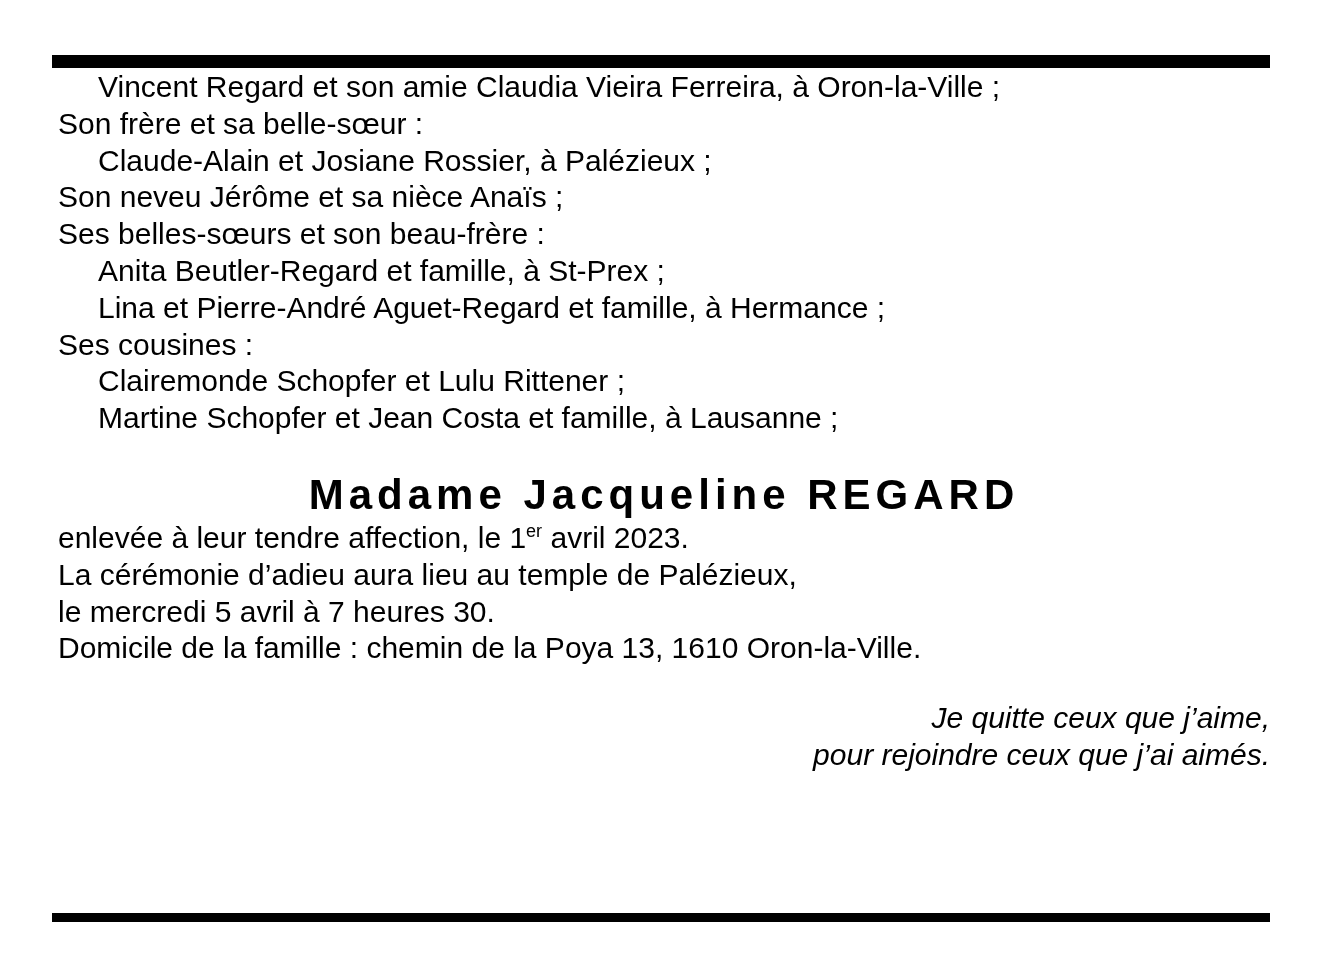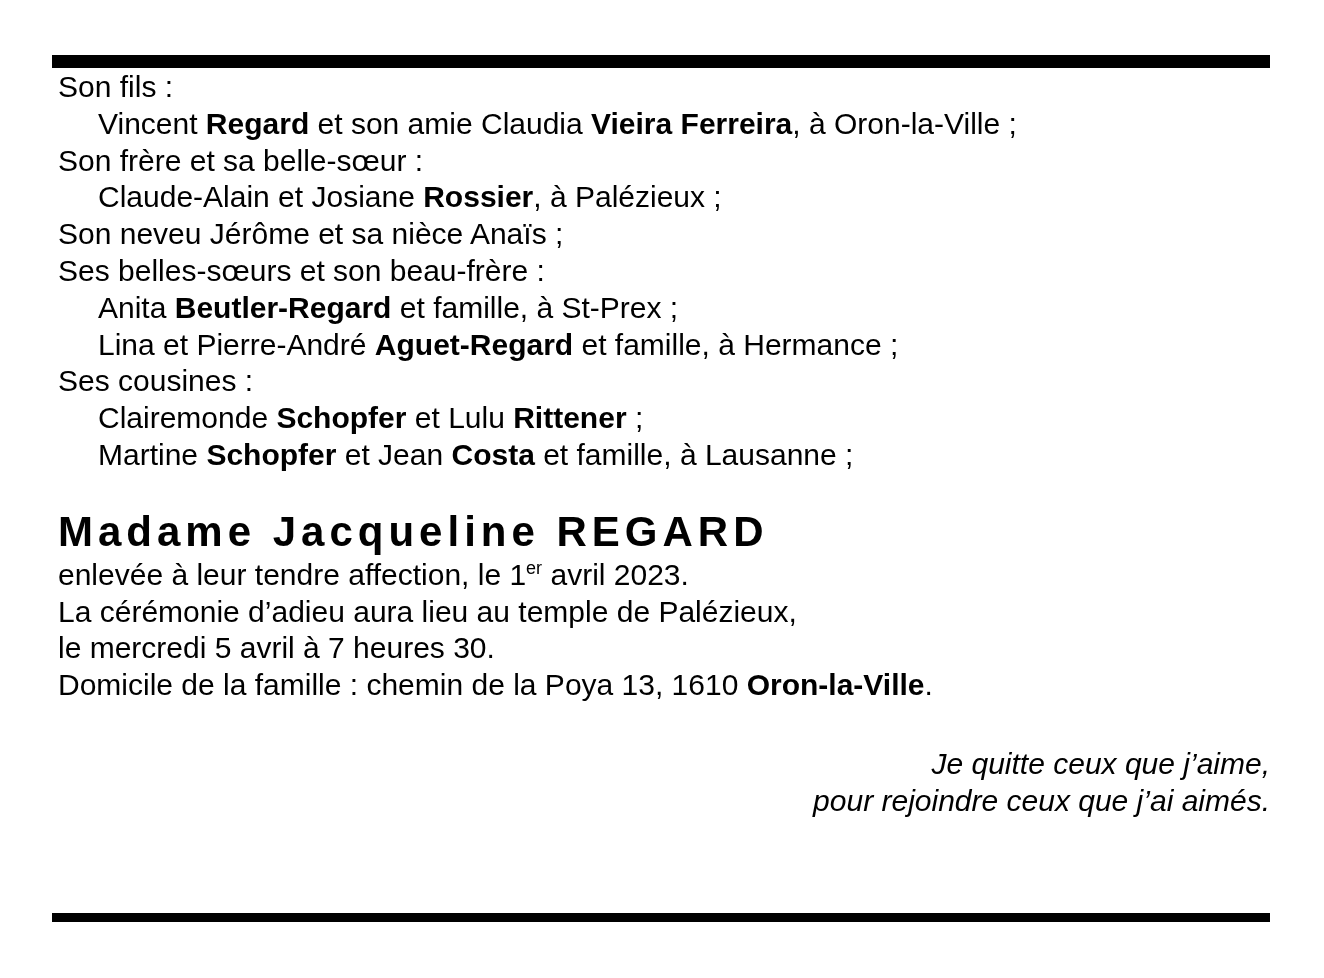--- a/index.html
+++ b/index.html
@@ -25,50 +25,49 @@
     left: 58px;
     top: 69px;
     width: 1212px;
   }
   .line {
     font-size: 30px;
     line-height: 36.8px;
     white-space: pre-wrap;
   }
   .line.indent { padding-left: 40px; }
-  .bold { font-weight: bold; }
+  .bold { font-weight: normal; }
   sup {
     font-size: 0.6em;
     vertical-align: super;
     line-height: 0;
   }
   .title {
     font-size: 42px;
     line-height: 50px;
     font-weight: bold;
     letter-spacing: 5px;
-    text-align: left;
+    text-align: center;
     margin-top: 33px;
   }
   .details { }
   .epitaph {
-    margin-top: 42px;
+    margin-top: 33px;
     text-align: right;
     font-style: italic;
   }
 </style>
 </head>
 <body style="color: rgb(0, 0, 0); background: rgb(255, 255, 255);">
 
 <div class="sheet">
   <div class="rule rule-top" style="background: rgb(0, 0, 0);"></div>
 
   <div class="content">
     <div class="family-lines">
-        <p class="line"><span>Son fils :</span></p>
         <p class="line indent"><span>Vincent </span><span class="bold">Regard</span><span> et son amie Claudia </span><span class="bold">Vieira Ferreira</span><span>, à Oron-la-Ville ;</span></p>
         <p class="line"><span>Son frère et sa belle-sœur :</span></p>
         <p class="line indent"><span>Claude-Alain et Josiane </span><span class="bold">Rossier</span><span>, à Palézieux ;</span></p>
         <p class="line"><span>Son neveu Jérôme et sa nièce Anaïs ;</span></p>
         <p class="line"><span>Ses belles-sœurs et son beau-frère :</span></p>
         <p class="line indent"><span>Anita </span><span class="bold">Beutler-Regard</span><span> et famille, à St-Prex ;</span></p>
         <p class="line indent"><span>Lina et Pierre-André </span><span class="bold">Aguet-Regard</span><span> et famille, à Hermance ;</span></p>
         <p class="line"><span>Ses cousines :</span></p>
         <p class="line indent"><span>Clairemonde </span><span class="bold">Schopfer</span><span> et Lulu </span><span class="bold">Rittener</span><span> ;</span></p>
         <p class="line indent"><span>Martine </span><span class="bold">Schopfer</span><span> et Jean </span><span class="bold">Costa</span><span> et famille, à Lausanne ;</span></p>

